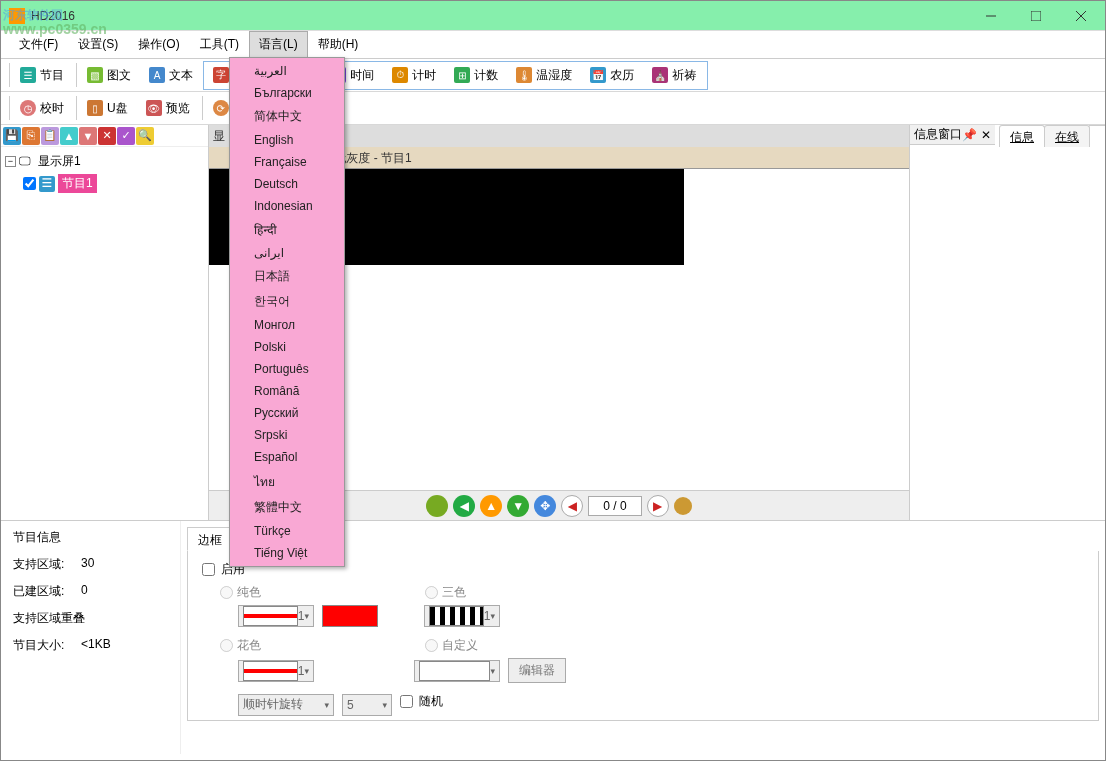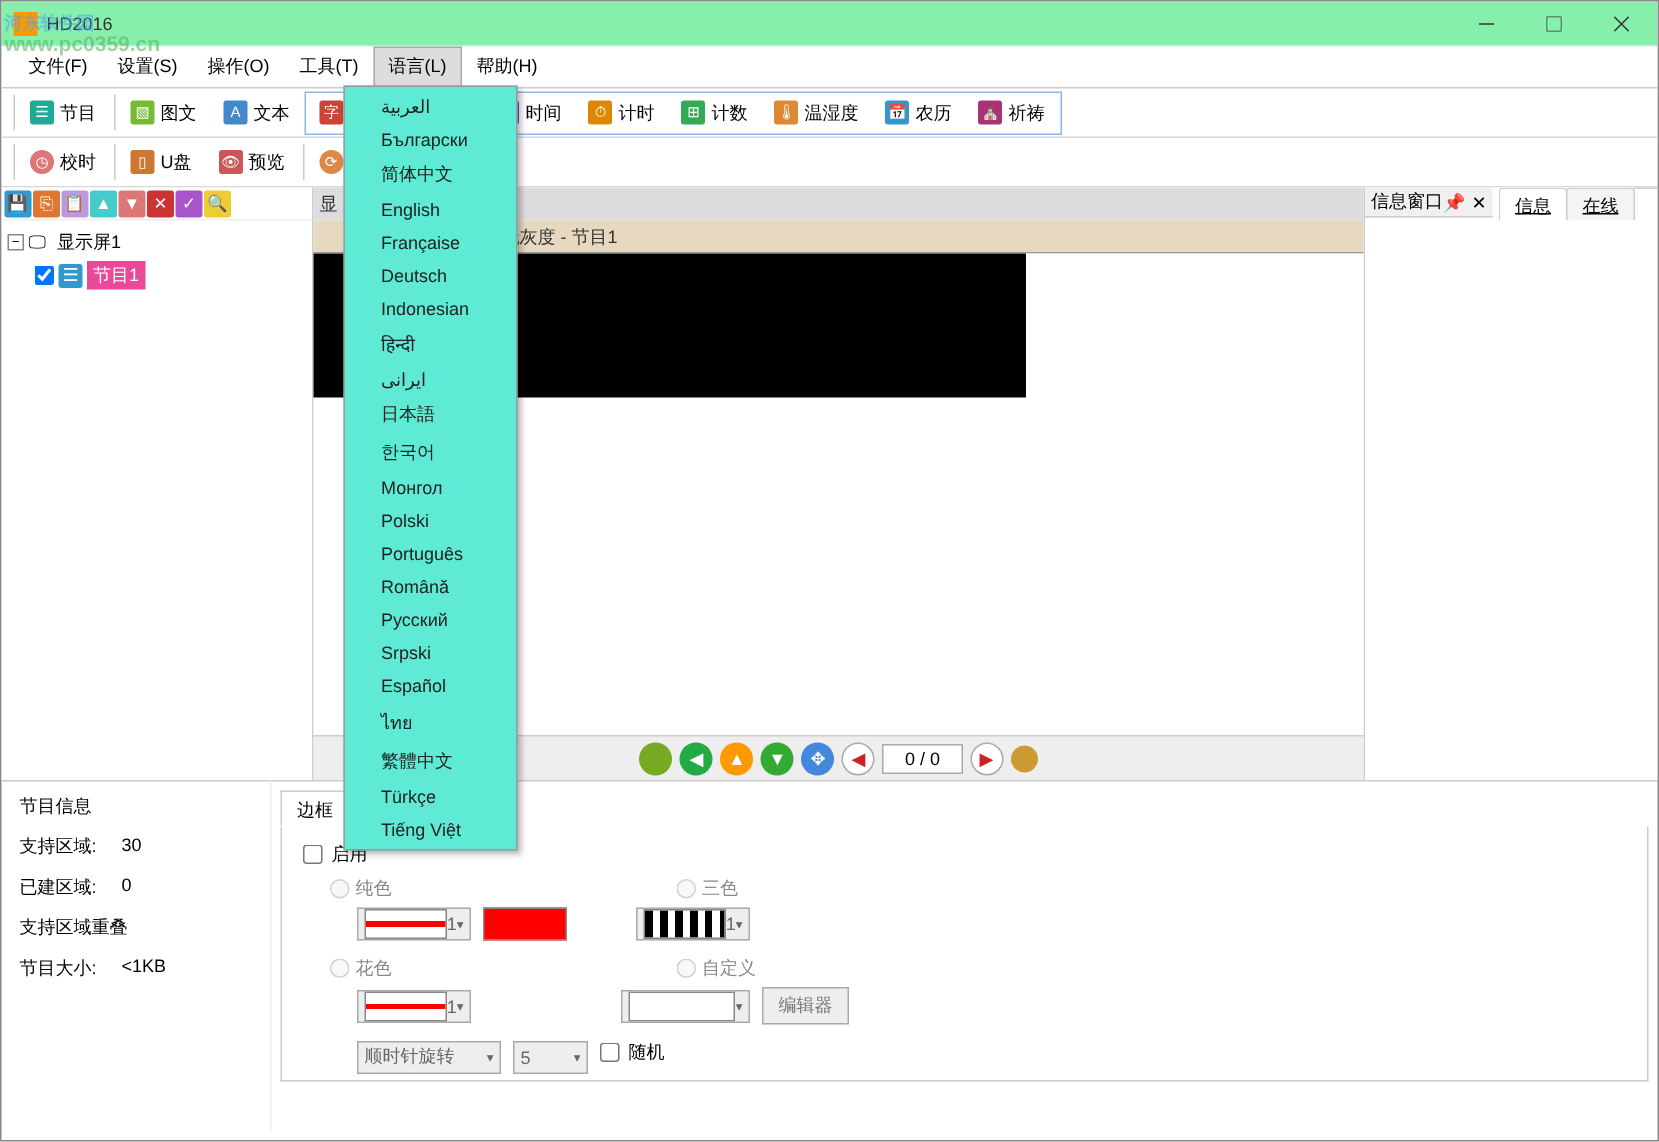--- a/index.html
+++ b/index.html
@@ -56,32 +56,32 @@
 .bp-left .row { margin-bottom: 10px; display:flex; }
 .bp-left .lbl { width: 68px; }
 .bp-right { flex: 1; padding: 6px; }
 .bp-tabs { display: flex; height: 24px; }
 .bp-tab { padding: 4px 10px; border: 1px solid #ccc; background: #fff; }
 .bp-tab.inactive { border-bottom:1px solid #ccc; background:#f5f5f5; }
 .bp-tab.active { border-bottom:1px solid #fff; }
 .bp-frame { border: 1px solid #ccc; border-top:none; padding: 10px 14px; height: 170px; }
 .chk { display: flex; align-items: center; gap: 6px; margin-bottom: 6px; }
 .chk input { width:13px; height:13px; }
-.radiorow { display: flex; align-items: center; gap: 50px; margin-left: 18px; margin-bottom: 4px; }
+.radiorow { display: flex; align-items: center; gap: 24px; margin-left: 18px; margin-bottom: 4px; }
 .radiorow .r { display: flex; align-items: center; gap: 4px; color:#888; }
 .ctrlrow { display: flex; align-items: center; gap: 8px; margin-left: 36px; margin-bottom: 10px; }
 .combo { width: 76px; height: 22px; border: 1px solid #aaa; background: #eee; display:flex; align-items:center; justify-content:space-between; padding:0 4px; color:#666; }
 .combo .arrow { font-size:9px; }
 .colorbox { width: 56px; height: 22px; background: #f00; border: 1px solid #888; }
 .preview-strip { width: 80px; height:20px; border:1px solid #888; background:linear-gradient(#fff 40%, #f00 40%, #f00 60%, #fff 60%); }
 .preview-strip2 { width: 80px; height:20px; border:1px solid #888; background:repeating-linear-gradient(90deg,#000 0 5px,#fff 5px 10px); }
 .preview-strip3 { width: 80px; height:20px; border:1px solid #888; background:#fff; }
 .btn-editor { padding:3px 10px; background:#eee; border:1px solid #aaa; color:#777; }
 
-.langmenu { position: absolute; top: 56px; left: 228px; width: 116px; background: #5eead4; border: 1px solid #999; box-shadow: 2px 2px 4px rgba(0,0,0,.3); z-index: 100; padding: 2px; }
+.langmenu { position: absolute; top: 56px; left: 228px; width: 116px; background: #f9a8d4; border: 1px solid #999; box-shadow: 2px 2px 4px rgba(0,0,0,.3); z-index: 100; padding: 2px; }
 .langmenu .litem { padding: 4px 22px; cursor: pointer; color:#222; }
 
 .watermark { position: absolute; top: 8px; left: 2px; font-size: 28px; font-weight: bold; color: rgba(80,160,230,.55); z-index: 200; pointer-events:none; line-height:1.1; }
 .watermark .sub { font-size: 14px; color: rgba(100,180,100,.6); }
 </style>
 </head>
 <body>
 
 <div class="watermark">
   <div>河东软件园</div>

